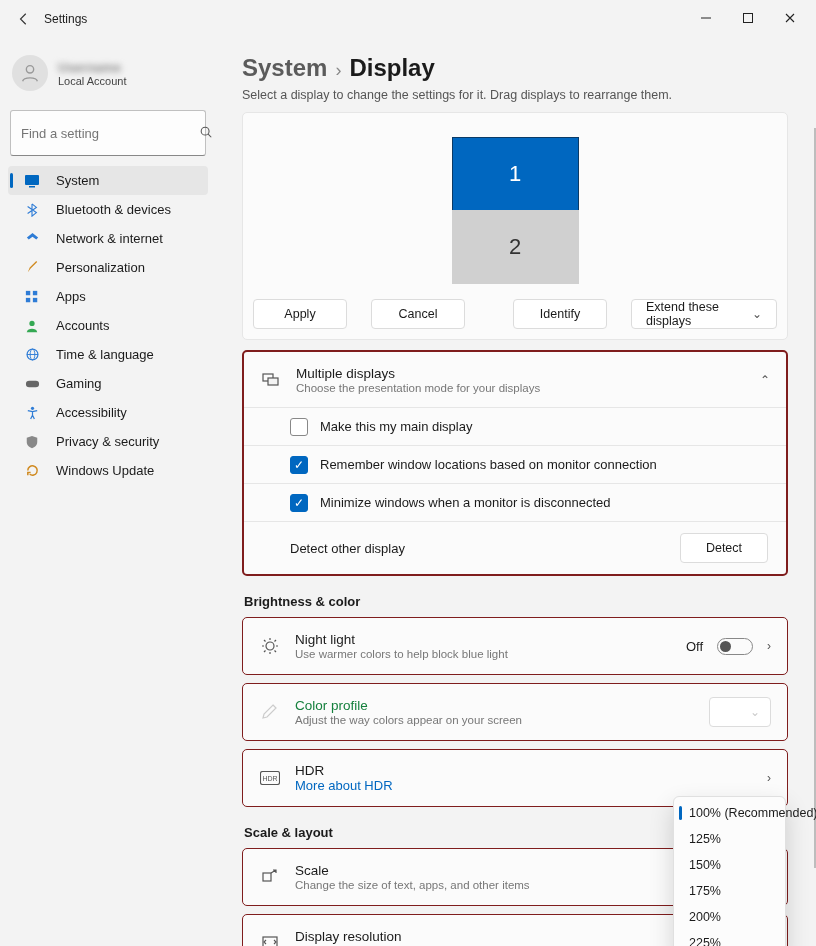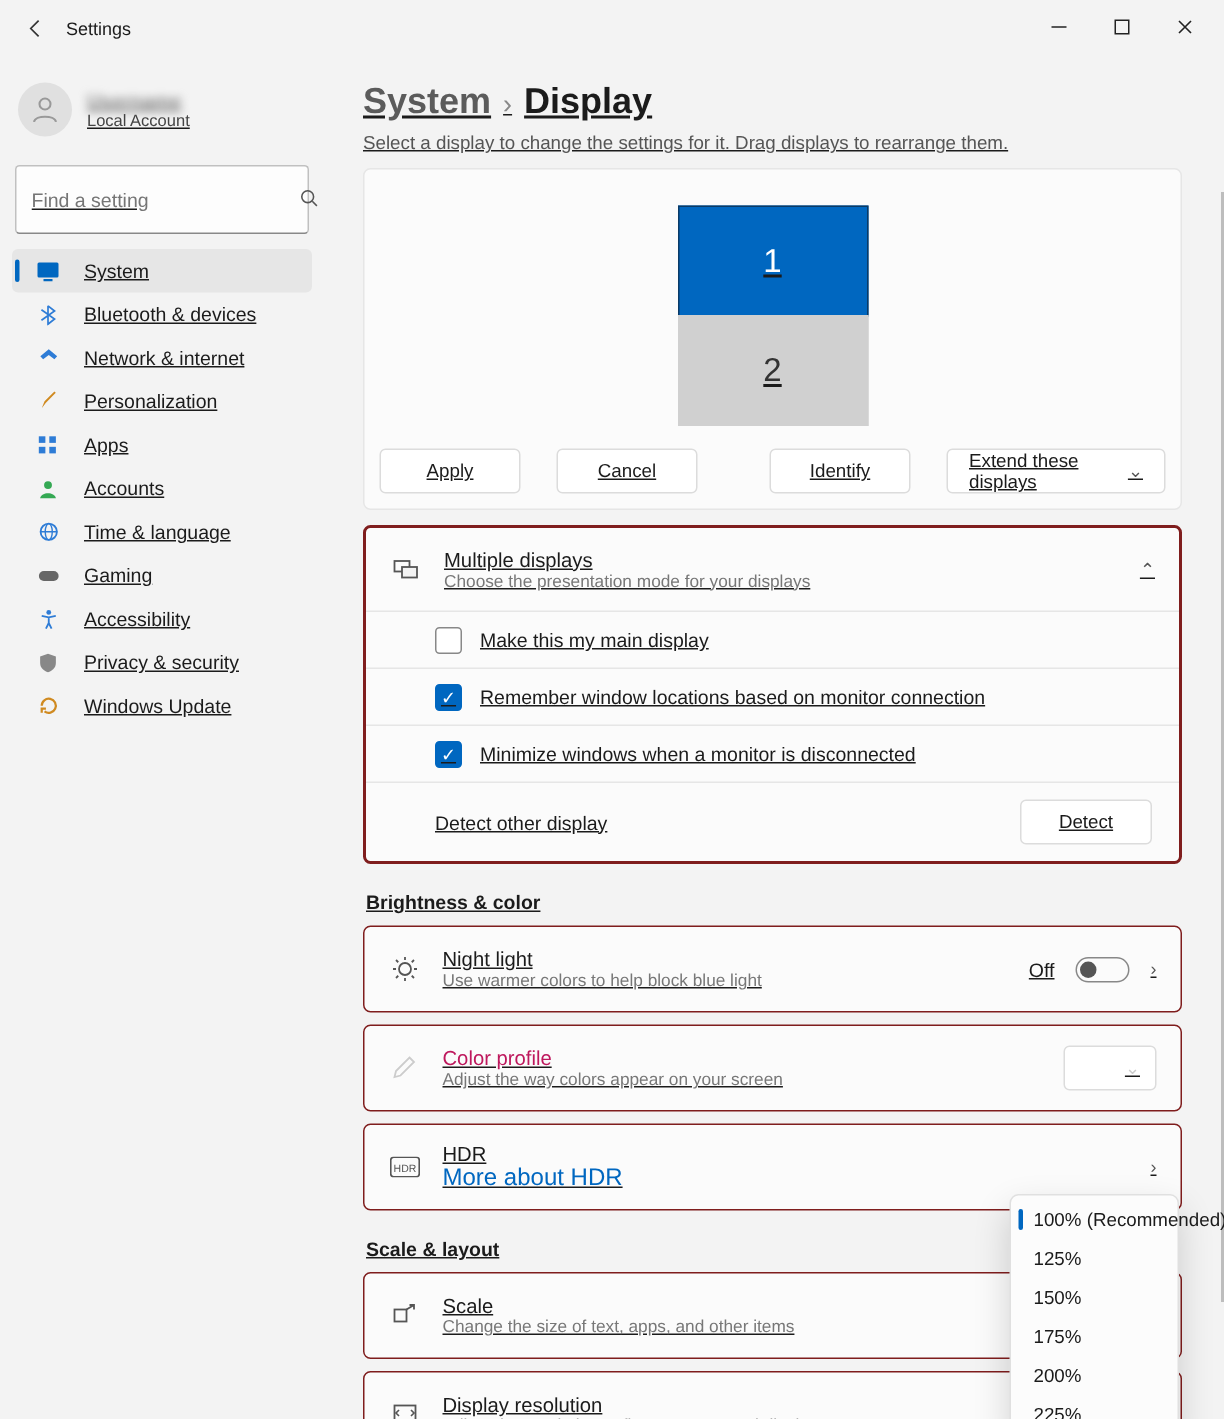--- a/index.html
+++ b/index.html
@@ -14,21 +14,21 @@
     overflow:hidden;
   }
   
   .titlebar { display:flex; align-items:center; height:38px; }
   .titlebar .back { width:32px; height:32px; margin-left:8px; display:flex; align-items:center; justify-content:center; color:#555; }
   .titlebar .app-title { margin-left:4px; font-size:12px; }
   .winctl { margin-left:auto; display:flex; gap:18px; padding-right:14px; color:#333; }
   .winctl span { width:24px; text-align:center; font-family:Arial; }
 
   
-  .layout { display:flex; height:calc(100% - 38px);text-decoration:underline; }
+  .layout { display:flex; height:calc(100% - 38px); }
   .sidebar { width:218px; padding:6px 8px 0 6px; }
   .profile { display:flex; align-items:center; height:46px; margin:6px 2px 14px 6px; }
   .avatar { width:36px; height:36px; border-radius:50%; background:#e0e0e0; display:flex; align-items:center; justify-content:center; color:#888; margin-right:10px; }
   .profile-info .name { filter:blur(3px); color:#888; font-weight:600; }
   .profile-info .acct { font-size:11px; color:#444; }
   .searchbox { display:flex; align-items:center; border:1px solid #c0c0c0; border-bottom:1.5px solid #888; background:#fdfdfd; height:46px; border-radius:3px; margin:0 4px 10px 4px; padding:0 8px; }
   .searchbox input { border:none; outline:none; flex:1; font-size:13px; background:transparent; }
   .nav { display:flex; flex-direction:column; gap:0; }
   .nav-item { display:flex; align-items:center; height:29px; padding-left:14px; border-radius:4px; margin:0 2px; cursor:pointer; position:relative; }
   .nav-item.selected { background:#e6e6e6; }
@@ -77,29 +77,29 @@
   .subrow { display:flex; align-items:center; height:38px; padding-left:46px; padding-right:18px; border-bottom:1px solid #e6e6e6; font-size:13px; }
   .subrow:last-child { border-bottom:none; }
   .chk { width:18px; height:18px; border-radius:3px; margin-right:12px; flex:none; display:flex; align-items:center; justify-content:center; font-size:12px; color:#fff; }
   .chk.on { background:#0067c0; border:1px solid #0067c0; }
   .chk.off { background:#fff; border:1.3px solid #888; }
   .subrow .btn { margin-left:auto; min-width:88px; }
   .detect-row { height:52px;text-align:center; }
 
   .single-card { border:1px solid #7f1d1d; border-radius:5px; background:#fbfbfb; margin-top:8px; }
   .disabled { color:#aaa; }
-  .disabled .d, .disabled .t { color:#be185d; }
+  .disabled .d, .disabled .t { color:#15803d; }
 
   .toggle { position:relative; width:36px; height:17px; border-radius:10px; border:1.2px solid #888; display:flex; align-items:center; }
   .toggle .knob { width:11px; height:11px; border-radius:50%; background:#555; margin-left:2px; }
 
   .select { background:#fff; border:1px solid #dcdcdc; border-radius:4px; height:30px; min-width:70px; display:flex; align-items:center; padding:0 10px; gap:30px; font-size:12.5px; justify-content:space-between;}
   .select.chevonly { min-width:60px; }
 
-  a.link { color:#0067c0; text-decoration:none; font-size:16px; }
+  a.link { color:#0067c0; text-decoration:none; font-size:13px; }
 
   
   .popup { position:absolute; right:30px; top:758px; width:113px; background:#fcfcfc; border:1px solid #e0e0e0; border-radius:6px; box-shadow:0 10px 24px rgba(0,0,0,0.16); padding:3px 3px; }
   .popup-item { height:26px; display:flex; align-items:center; padding-left:12px; font-size:12.5px; border-radius:4px; white-space:nowrap; cursor:pointer; position:relative; }
   .popup-item.sel::before { content:""; position:absolute; left:2px; top:6px; bottom:6px; width:2.5px; border-radius:2px; background:#0067c0; }
 
   
   .scroll-indicator { position:absolute; right:0; top:90px; width:2px; height:740px; background:#bdbdbd; }
 </style>
 </head>

